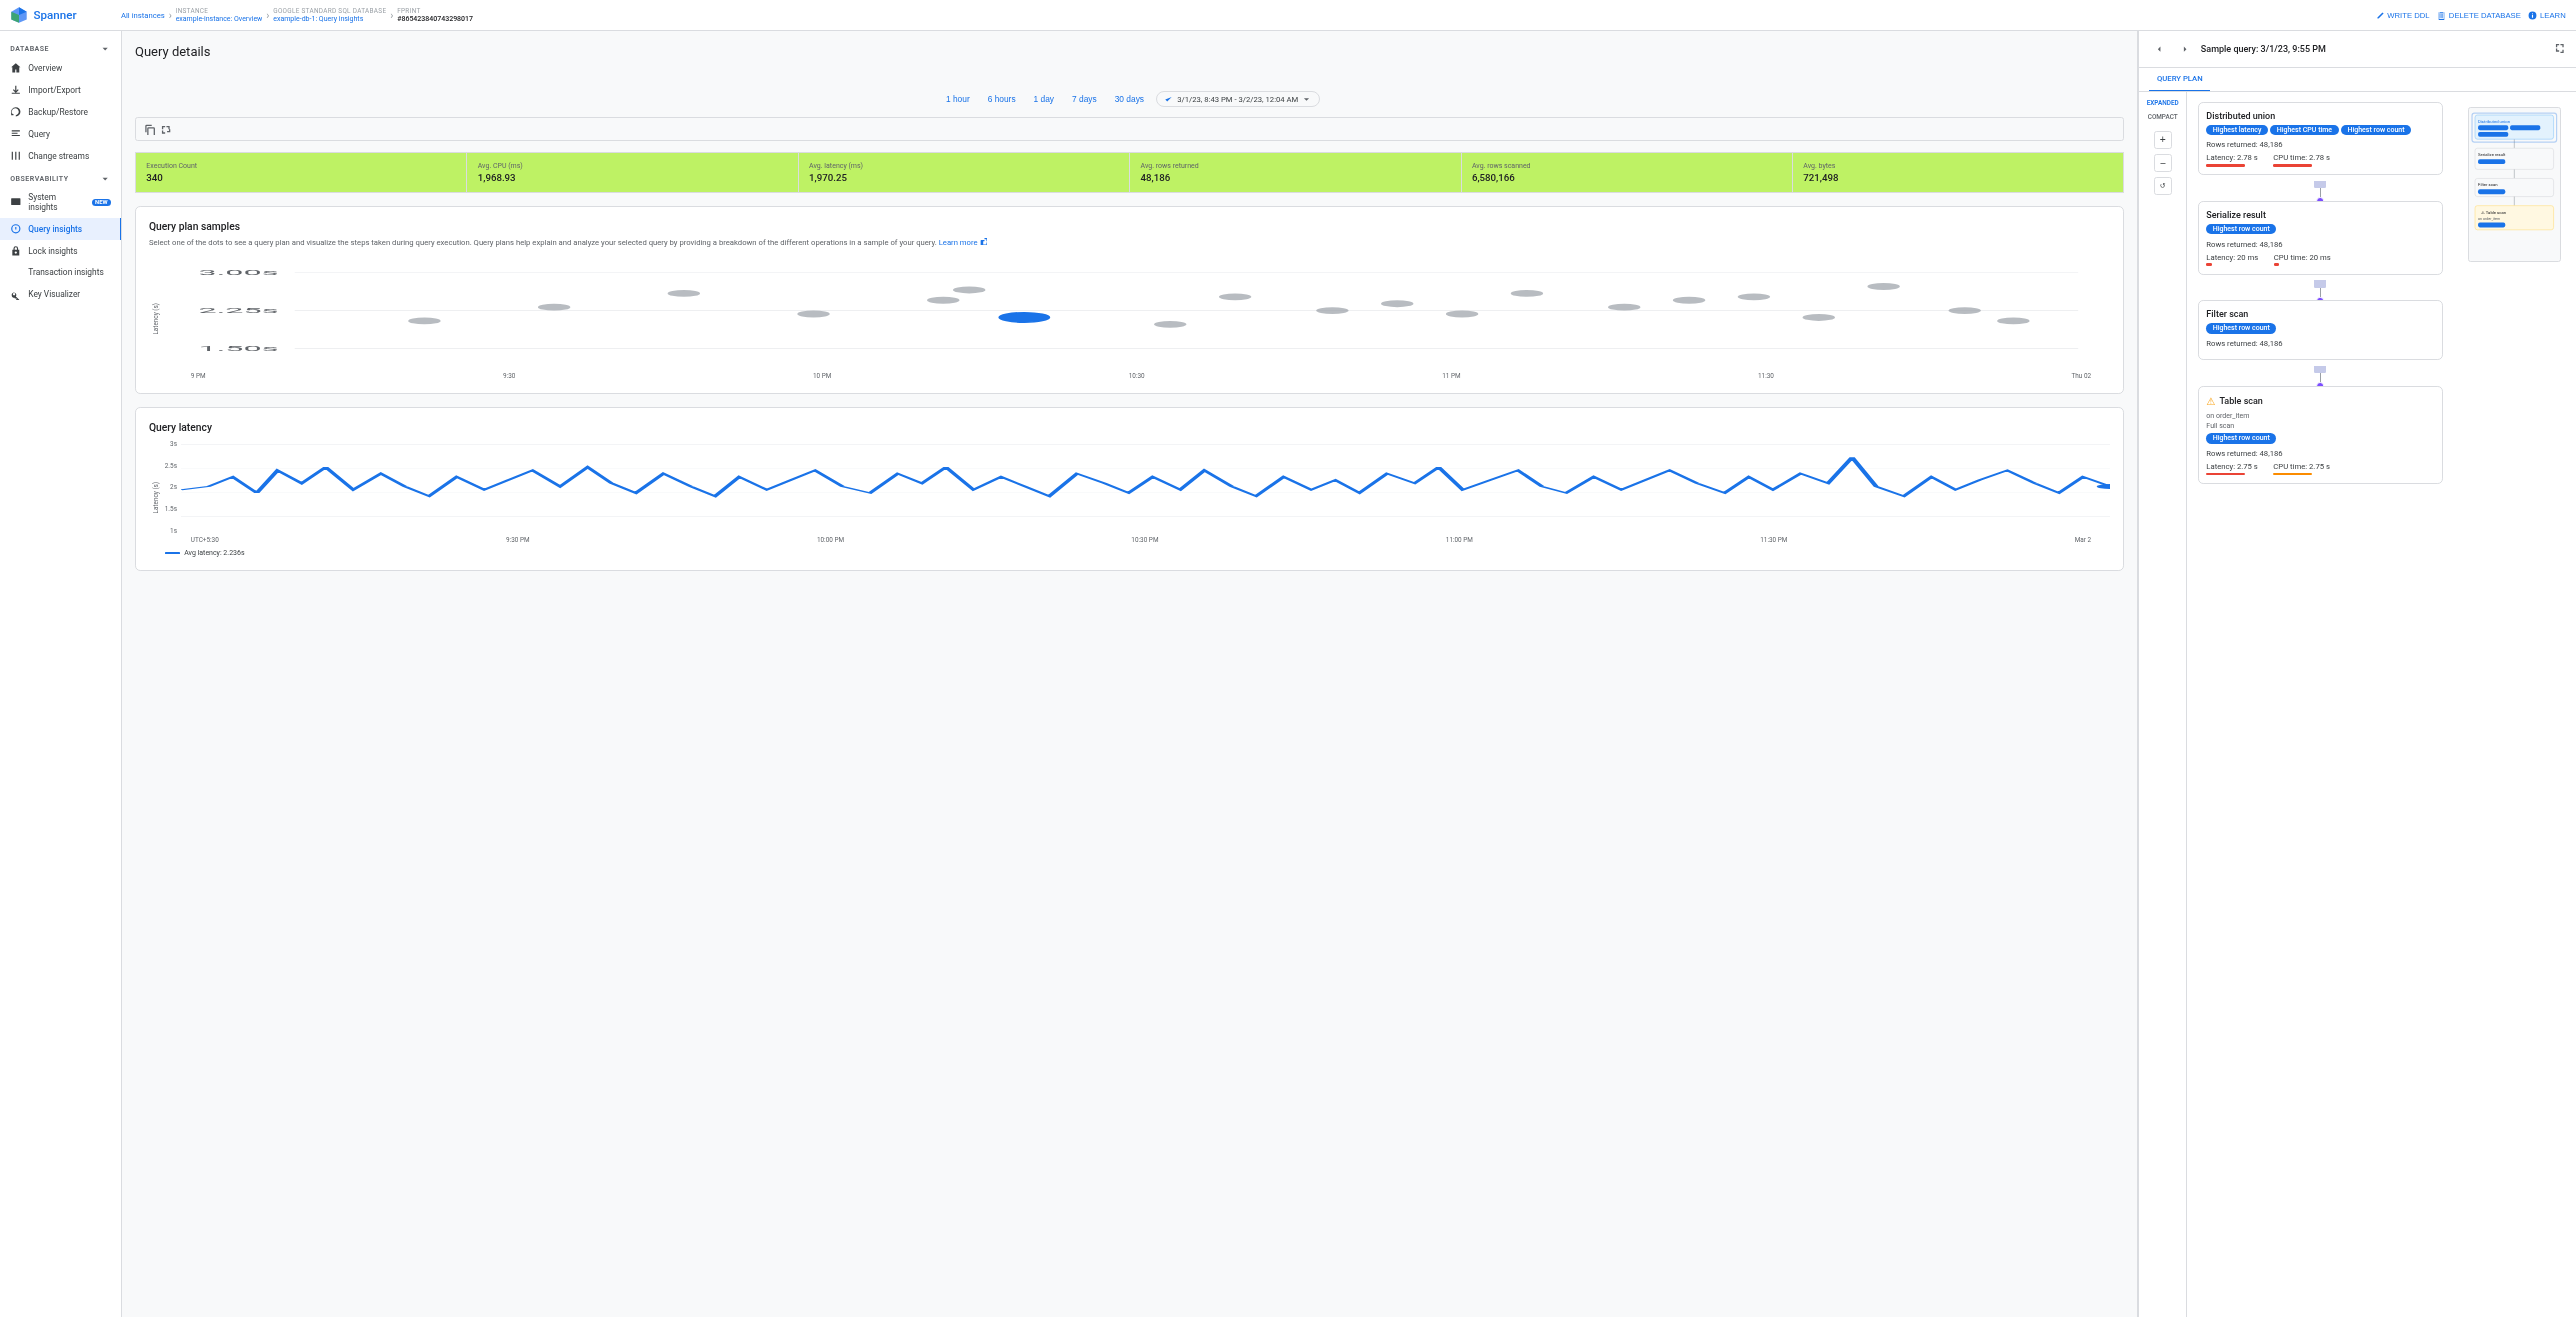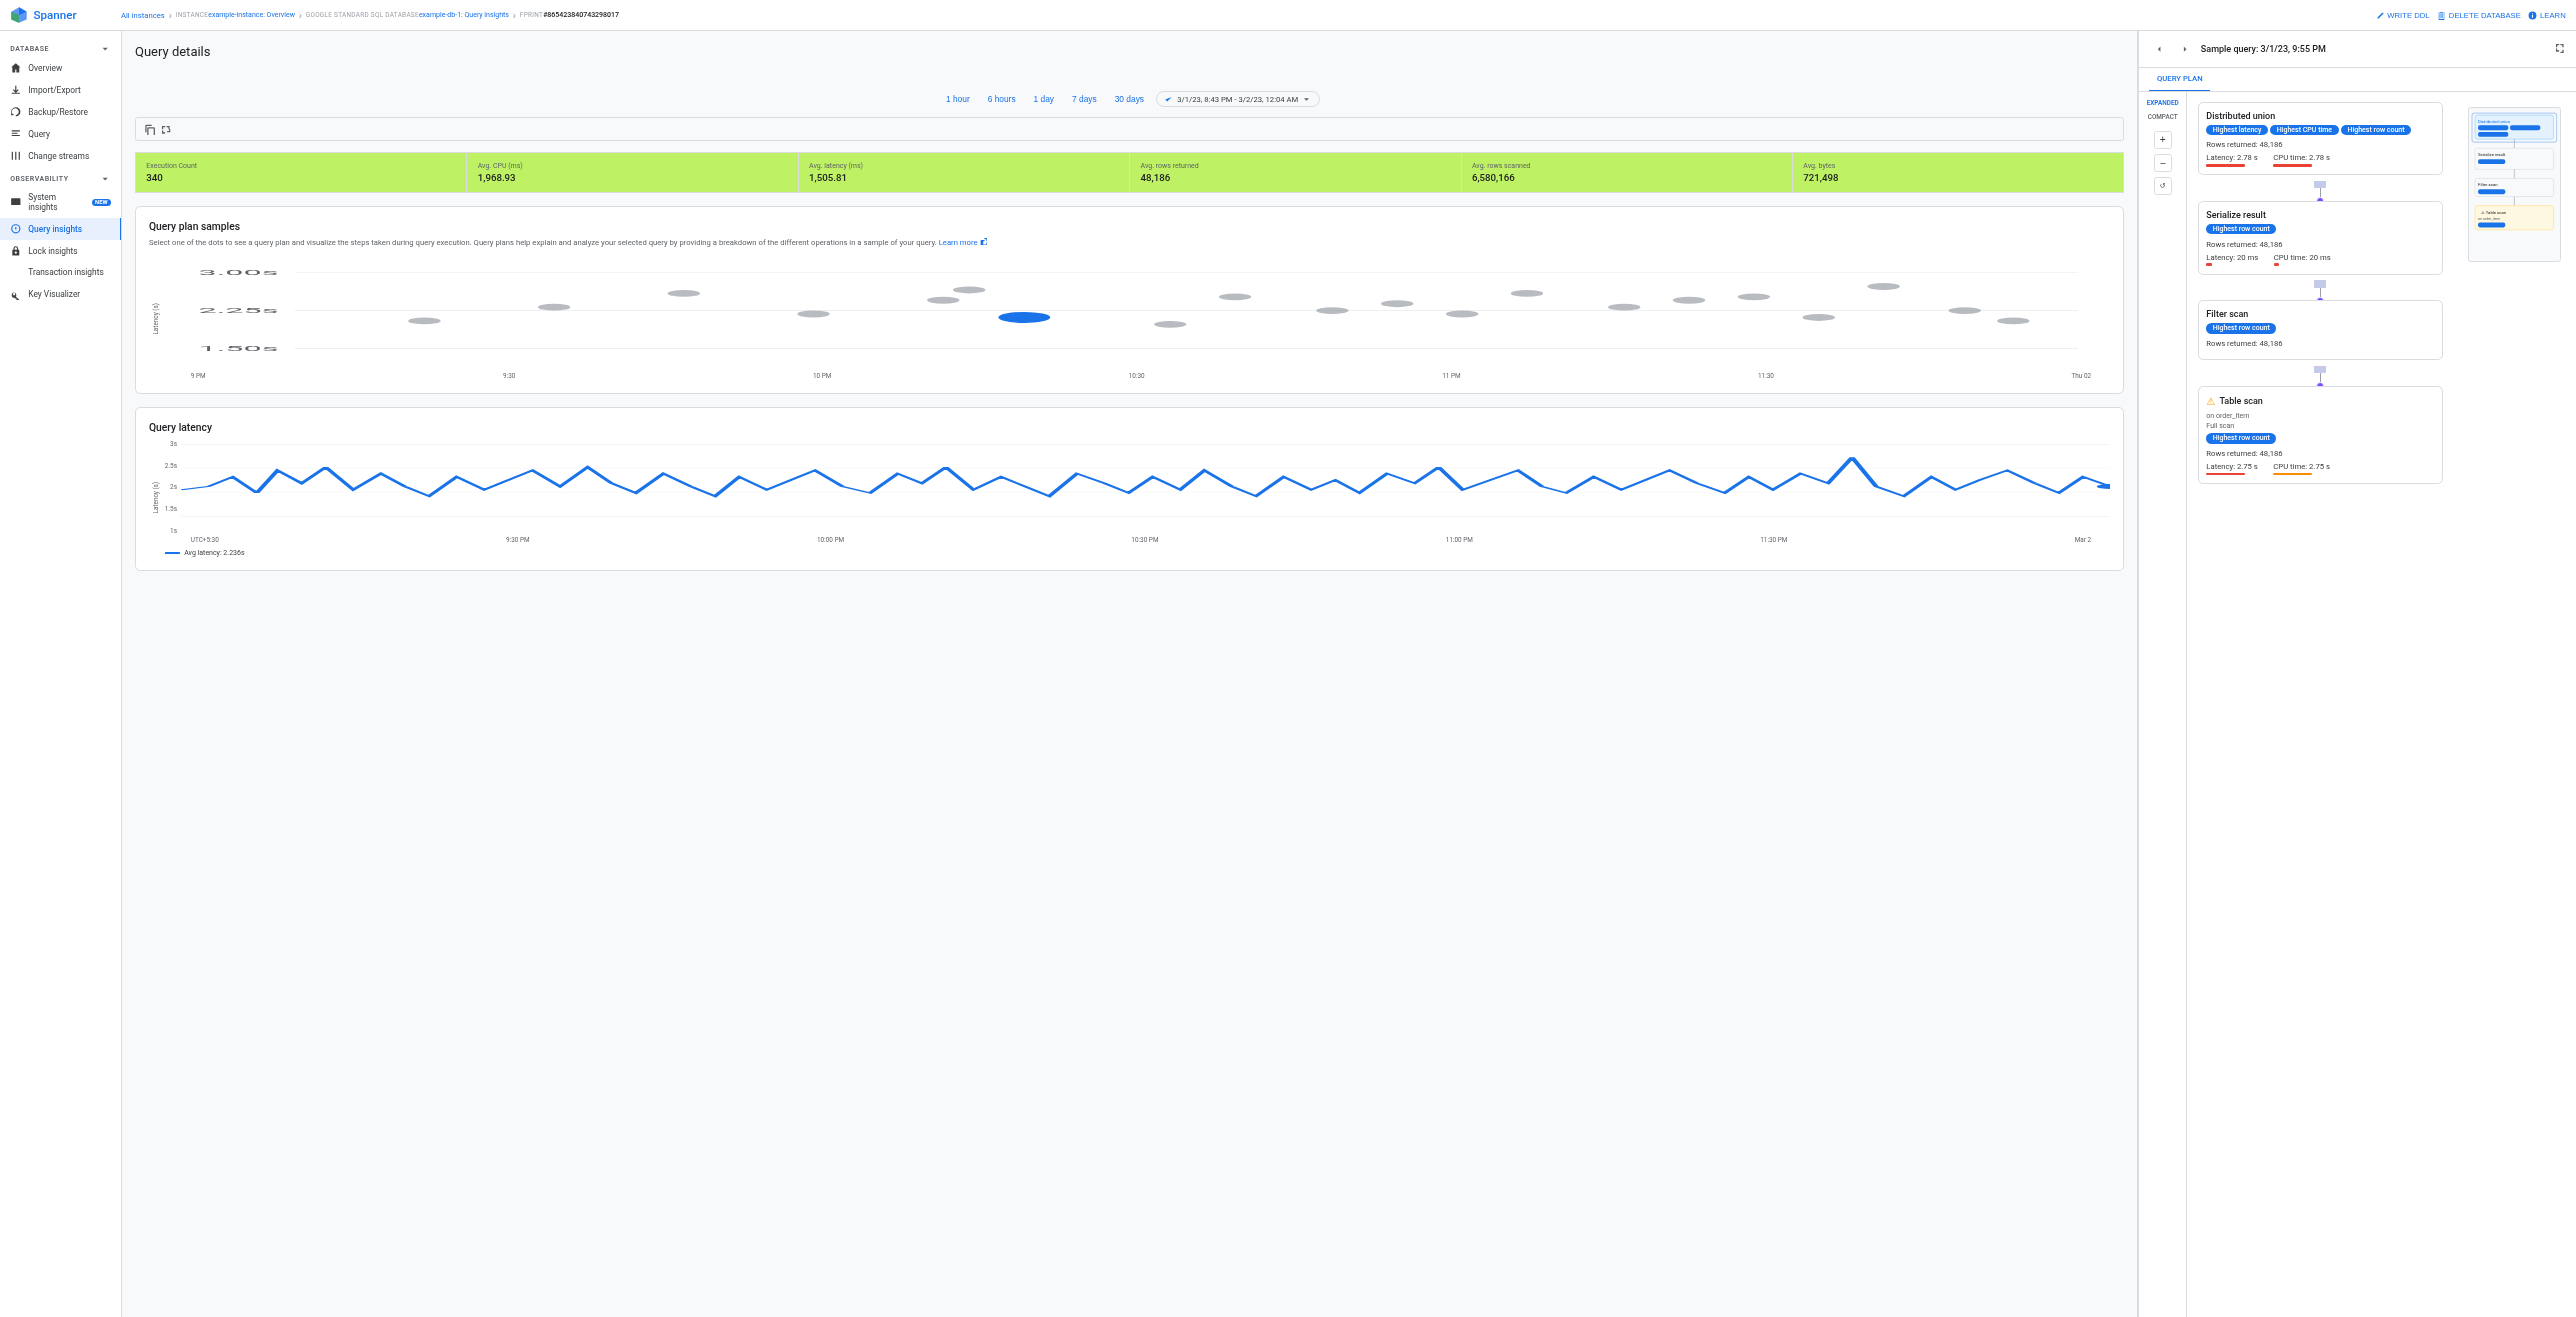--- a/index.html
+++ b/index.html
@@ -9,21 +9,21 @@
     .top-nav {
       display: flex; align-items: center; background: #fff; border-bottom: 0.6px solid #dadce0;
       height: 31px; padding: 0 10.3px; gap: 7.7px; position: fixed; top: 0; left: 0; right: 0; z-index: 100;
     }
     .top-nav .logo { display: flex; align-items: center; gap: 5.2px; font-size: 11.6px; font-weight: 500; color: #1a73e8; min-width: 103px; }
     .top-nav .logo svg { width: 18px; height: 18px; }
     .breadcrumb { display: flex; align-items: center; gap: 3.9px; font-size: 7.7px; color: #5f6368; flex: 1; }
     .breadcrumb a { color: #1a73e8; text-decoration: none; }
     .breadcrumb .sep { color: #9aa0a6; font-size: 10.3px; }
     .breadcrumb .current { color: #202124; font-weight: 500; }
-    .breadcrumb .crumb-group { display: flex; flex-direction: row; font-size: 7px; }
+    .breadcrumb .crumb-group { display: flex; flex-direction: column; font-size: 7px; }
     .breadcrumb .crumb-group .label { font-size: 6.4px; color: #9aa0a6; text-transform: uppercase; letter-spacing: 0.3px; }
     .top-nav-actions { display: flex; gap: 7.7px; align-items: center; }
     .top-nav-btn { display: flex; align-items: center; gap: 2.6px; color: #1a73e8; font-size: 7.7px; font-weight: 500; cursor: pointer; border: none; background: none; }
     .top-nav-btn svg { width: 9px; height: 9px; }
 
     
     .app-layout { display: flex; margin-top: 31px; height: calc(100vh - 31px); }
 
     
     .sidebar { width: 122px; background: #fff; border-right: 0.6px solid #dadce0; overflow-y: auto; flex-shrink: 0; padding: 5.2px 0; }
@@ -287,21 +287,21 @@
       <div class="stat-item">
         <div class="stat-label">Execution Count</div>
         <div class="stat-value">340</div>
       </div>
       <div class="stat-item">
         <div class="stat-label">Avg. CPU (ms)</div>
         <div class="stat-value">1,968.93</div>
       </div>
       <div class="stat-item">
         <div class="stat-label">Avg. latency (ms)</div>
-        <div class="stat-value">1,505.81</div>
+        <div class="stat-value">1,970.25</div>
       </div>
       <div class="stat-item">
         <div class="stat-label">Avg. rows returned</div>
         <div class="stat-value">48,186</div>
       </div>
       <div class="stat-item">
         <div class="stat-label">Avg. rows scanned</div>
         <div class="stat-value">6,580,166</div>
       </div>
       <div class="stat-item">

